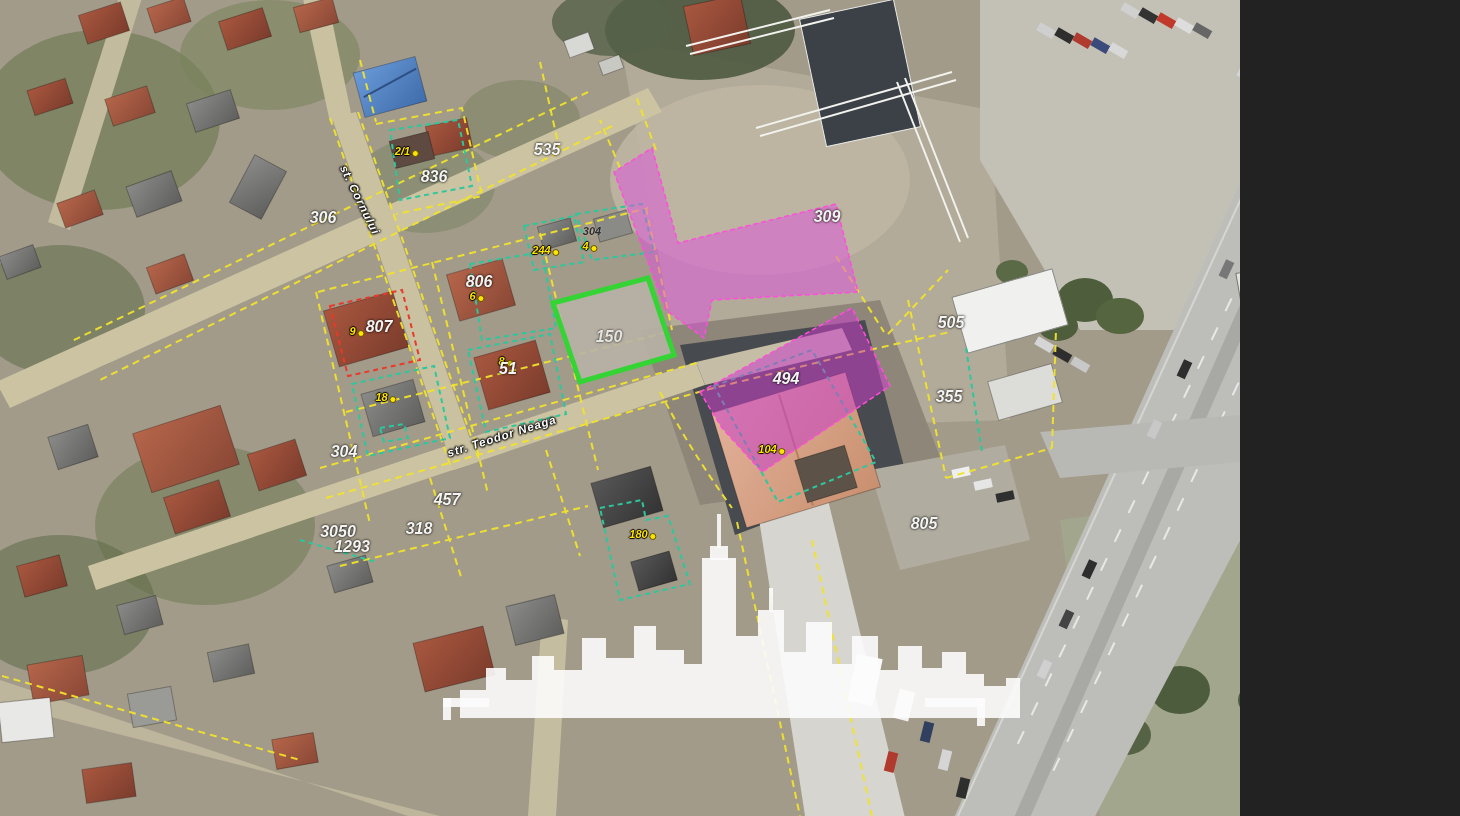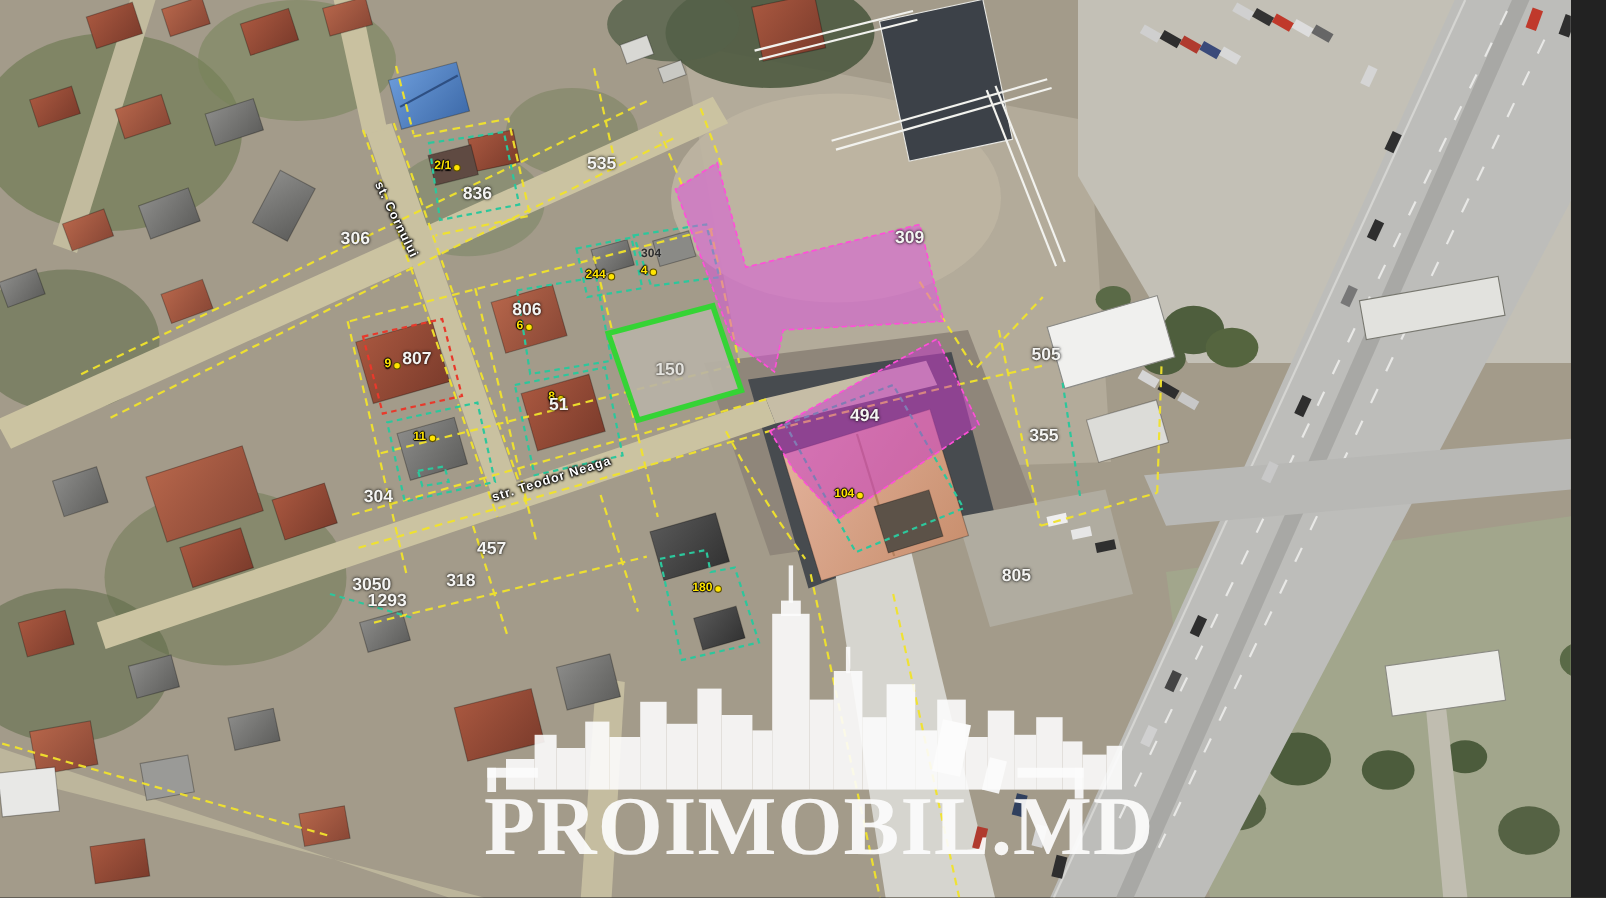--- a/index.html
+++ b/index.html
@@ -1,17 +1,17 @@
 <!DOCTYPE html>
 <html><head>
 <meta charset="utf-8">
 <style>
   html,body{margin:0;padding:0;background:#222;}
-  .stage{position:relative;width:1428px;height:816px;overflow:hidden;
-         font-family:"Liberation Sans",sans-serif;background:#ada695;}
+  .stage{position:relative;width:1240px;height:816px;overflow:hidden;
+         font-family:"Liberation Sans",sans-serif;background:#ada695;font-style:italic;}
   .stage svg.scene{position:absolute;left:0;top:0;}
   
   .lbl{position:absolute;transform:translate(-50%,-50%);white-space:nowrap;pointer-events:none;}
   .lbl-y{color:#ffe400;font-size:11px;font-weight:700;
          text-shadow:-1px 0 1px #000,1px 0 1px #000,0 -1px 1px #000,0 1px 1px #000;}
   .lbl-y::after{content:"";display:inline-block;width:5px;height:5px;margin-left:2px;
          background:#ffe400;border:1px solid #5d5000;border-radius:50%;vertical-align:-2px;}
   .lbl-w{color:#f4f4f2;font-size:16px;font-weight:700;
          text-shadow:0 0 2px rgba(0,0,0,.85),0 0 3px rgba(0,0,0,.6);}
   .lbl-d{color:#2e2e2e;font-size:11px;font-weight:700;text-shadow:0 0 2px rgba(255,255,255,.4);}
@@ -273,21 +273,21 @@
       <path d="M700,392 L852,308 L890,386 L762,472 L722,428 Z" fill="#c93ec9" fill-opacity=".55" stroke="#ff4fd8" stroke-width="1.5" stroke-dasharray="5 3"></path>
     </g>
   </svg>
 
   <span class="lbl lbl-y" style="left:407px;top:151px">2/1</span>
   <span class="lbl lbl-y" style="left:546px;top:250px">244</span>
   <span class="lbl lbl-y" style="left:590px;top:246px">4</span>
   <span class="lbl lbl-y" style="left:357px;top:331px">9</span>
   <span class="lbl lbl-y" style="left:477px;top:296px">6</span>
   <span class="lbl lbl-y" style="left:506px;top:361px">8</span>
-  <span class="lbl lbl-y" style="left:386px;top:397px">11</span>
+  <span class="lbl lbl-y" style="left:386px;top:397px">18</span>
   <span class="lbl lbl-y" style="left:772px;top:449px">104</span>
   <span class="lbl lbl-y" style="left:643px;top:534px">180</span>
 
   <span class="lbl lbl-w" style="left:434px;top:177px">836</span>
   <span class="lbl lbl-w" style="left:323px;top:218px">306</span>
   <span class="lbl lbl-w" style="left:547px;top:150px">535</span>
   <span class="lbl lbl-w" style="left:827px;top:217px">309</span>
   <span class="lbl lbl-w" style="left:951px;top:323px">505</span>
   <span class="lbl lbl-w" style="left:949px;top:397px">355</span>
   <span class="lbl lbl-w" style="left:786px;top:379px">494</span>
@@ -334,16 +334,15 @@
       <rect x="372" y="158" width="20" height="54"></rect>
         <rect x="392" y="130" width="26" height="82"></rect>
       <rect x="418" y="164" width="20" height="48"></rect>
         <rect x="438" y="140" width="24" height="72"></rect>
       <rect x="462" y="162" width="20" height="50"></rect>
         <rect x="482" y="146" width="24" height="66"></rect>
       <rect x="506" y="168" width="18" height="44"></rect>
         <rect x="524" y="180" width="22" height="32"></rect>
       <rect x="546" y="172" width="14" height="40"></rect>
     </svg>
-    <div class="wm-text">PROIMOBIL.MD</div>
   </div>
 
 </div>
 
 </body></html>

